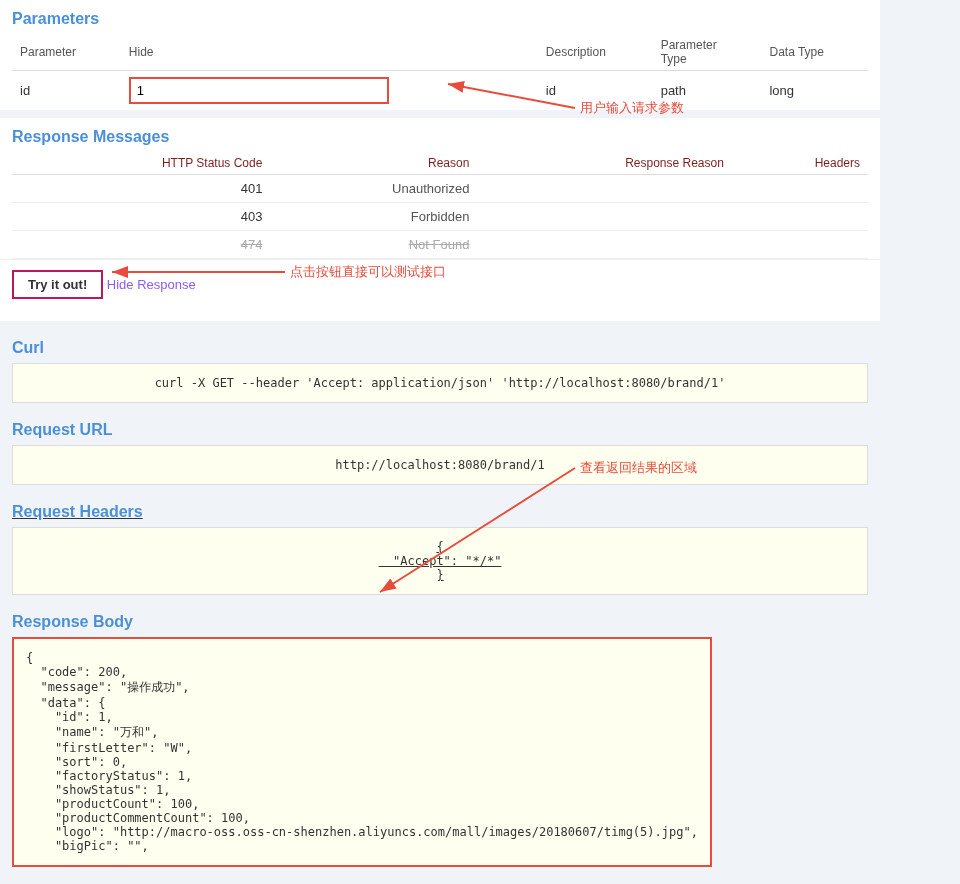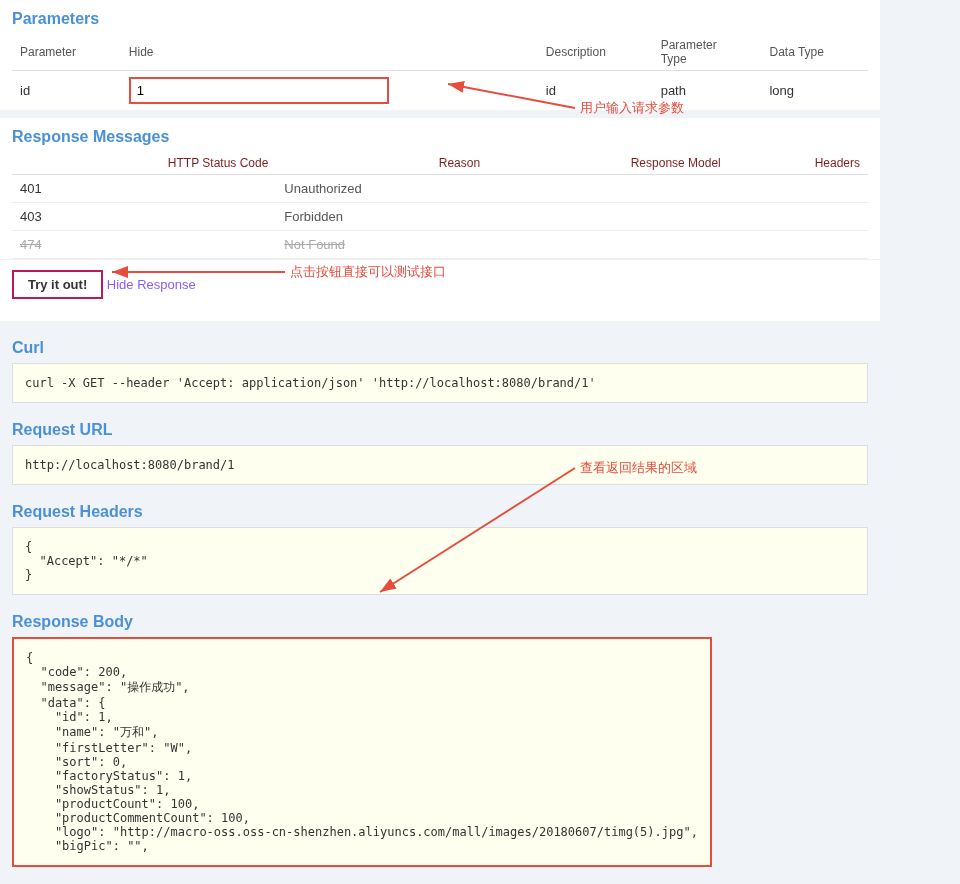--- a/index.html
+++ b/index.html
@@ -79,20 +79,21 @@
       color: #7f1d1d;
       font-size: 12px;
       border-bottom: 1px solid #ddd;
     }
 
     .response-table td {
       padding: 6px 8px;
       border-bottom: 1px solid #eee;
       font-size: 13px;
       color: #555;
+      text-align: right;
     }
 
     .response-table .status-code {
       color: #333;
       font-weight: normal;
     }
 
     .status-404 td {
       text-decoration: line-through;
       color: #aaa;
@@ -130,30 +131,32 @@
     .code-block {
       background: #fffff0;
       border: 1px solid #ddd;
       margin: 0 12px;
       padding: 12px;
       font-family: monospace;
       font-size: 12px;
       color: #333;
       white-space: pre-wrap;
       word-break: break-all;
+      text-align: center;
     }
 
     
     .request-url-section {
       margin-top: 8px;
     }
 
     
     .request-headers-section {
       margin-top: 8px;
+      text-decoration: underline;
     }
 
     
     .response-body-section {
       margin-top: 8px;
     }
 
     .response-body-box {
       background: #fffff0;
       border: 2px solid #e74c3c;
@@ -226,21 +229,21 @@
     </table>
   </div>
 
   <div class="section-bg response-messages-section" style="margin-top:8px;">
     <div class="section-title">Response Messages</div>
     <table class="response-table">
       <thead>
         <tr>
           <th>HTTP Status Code</th>
           <th>Reason</th>
-          <th>Response Model</th>
+          <th>Response Reason</th>
           <th>Headers</th>
         </tr>
       </thead>
       <tbody>
         <tr>
           <td class="status-code">401</td>
           <td>Unauthorized</td>
           <td></td>
           <td></td>
         </tr>

